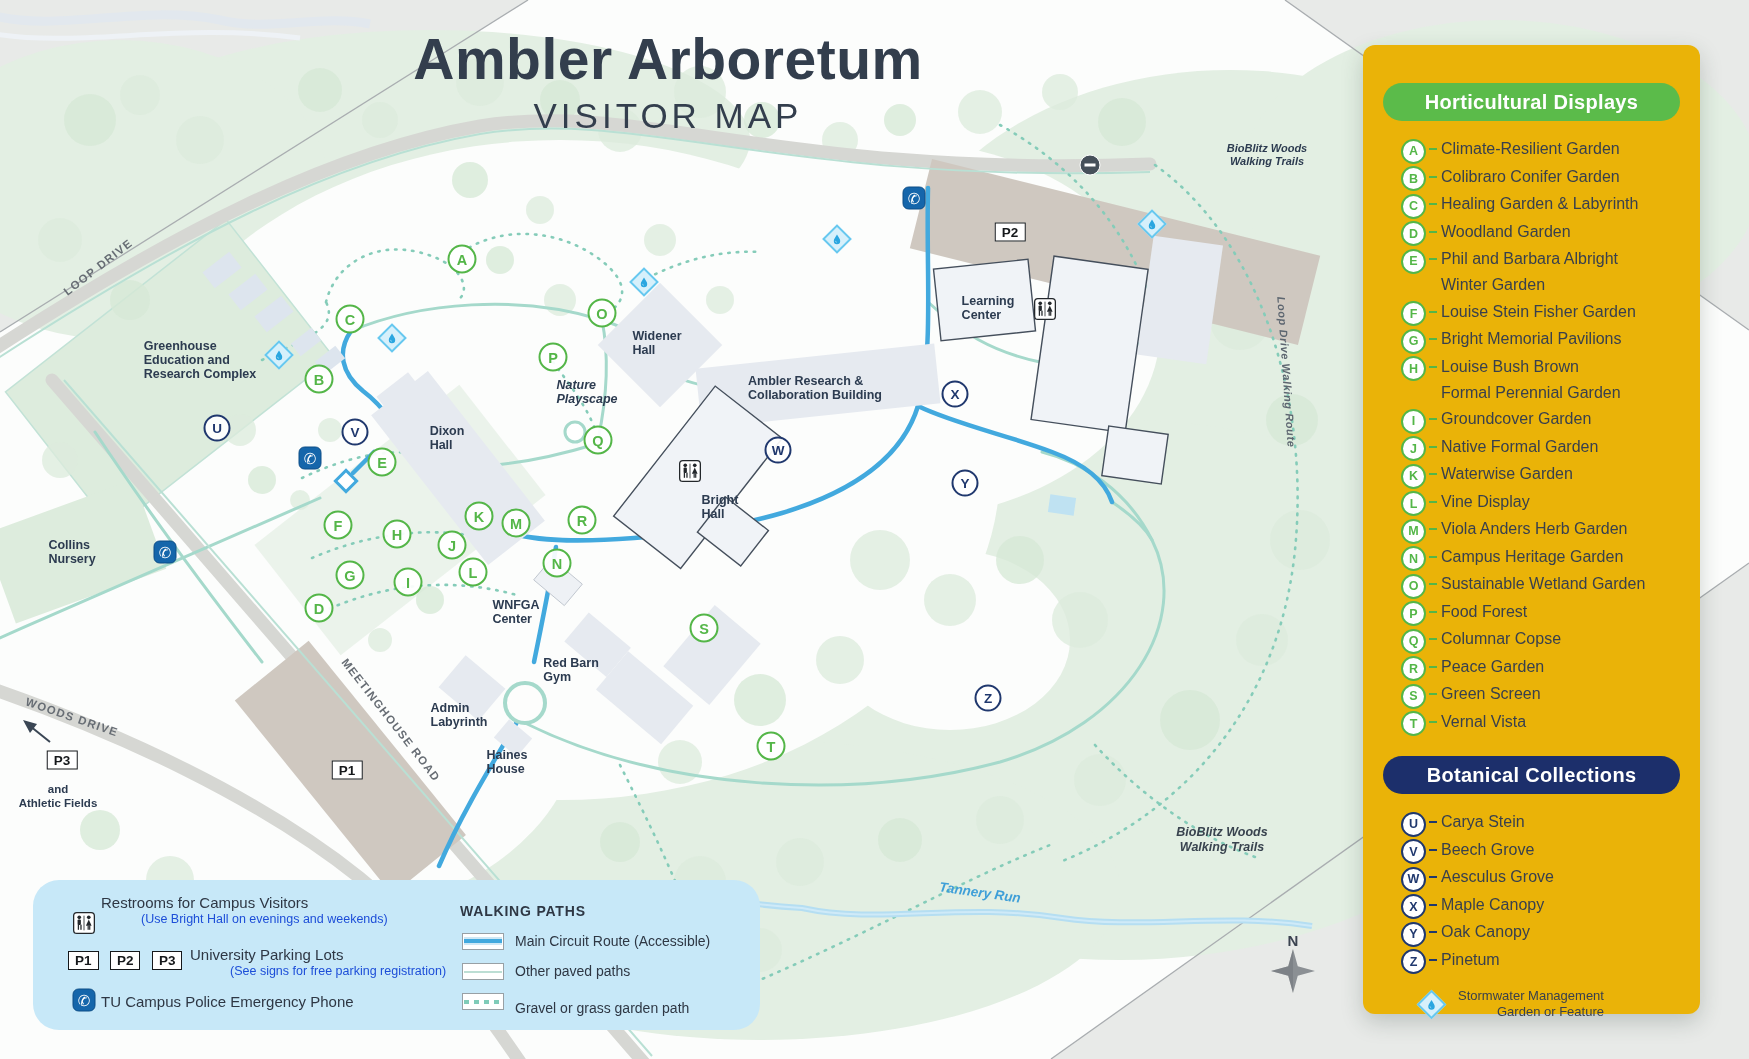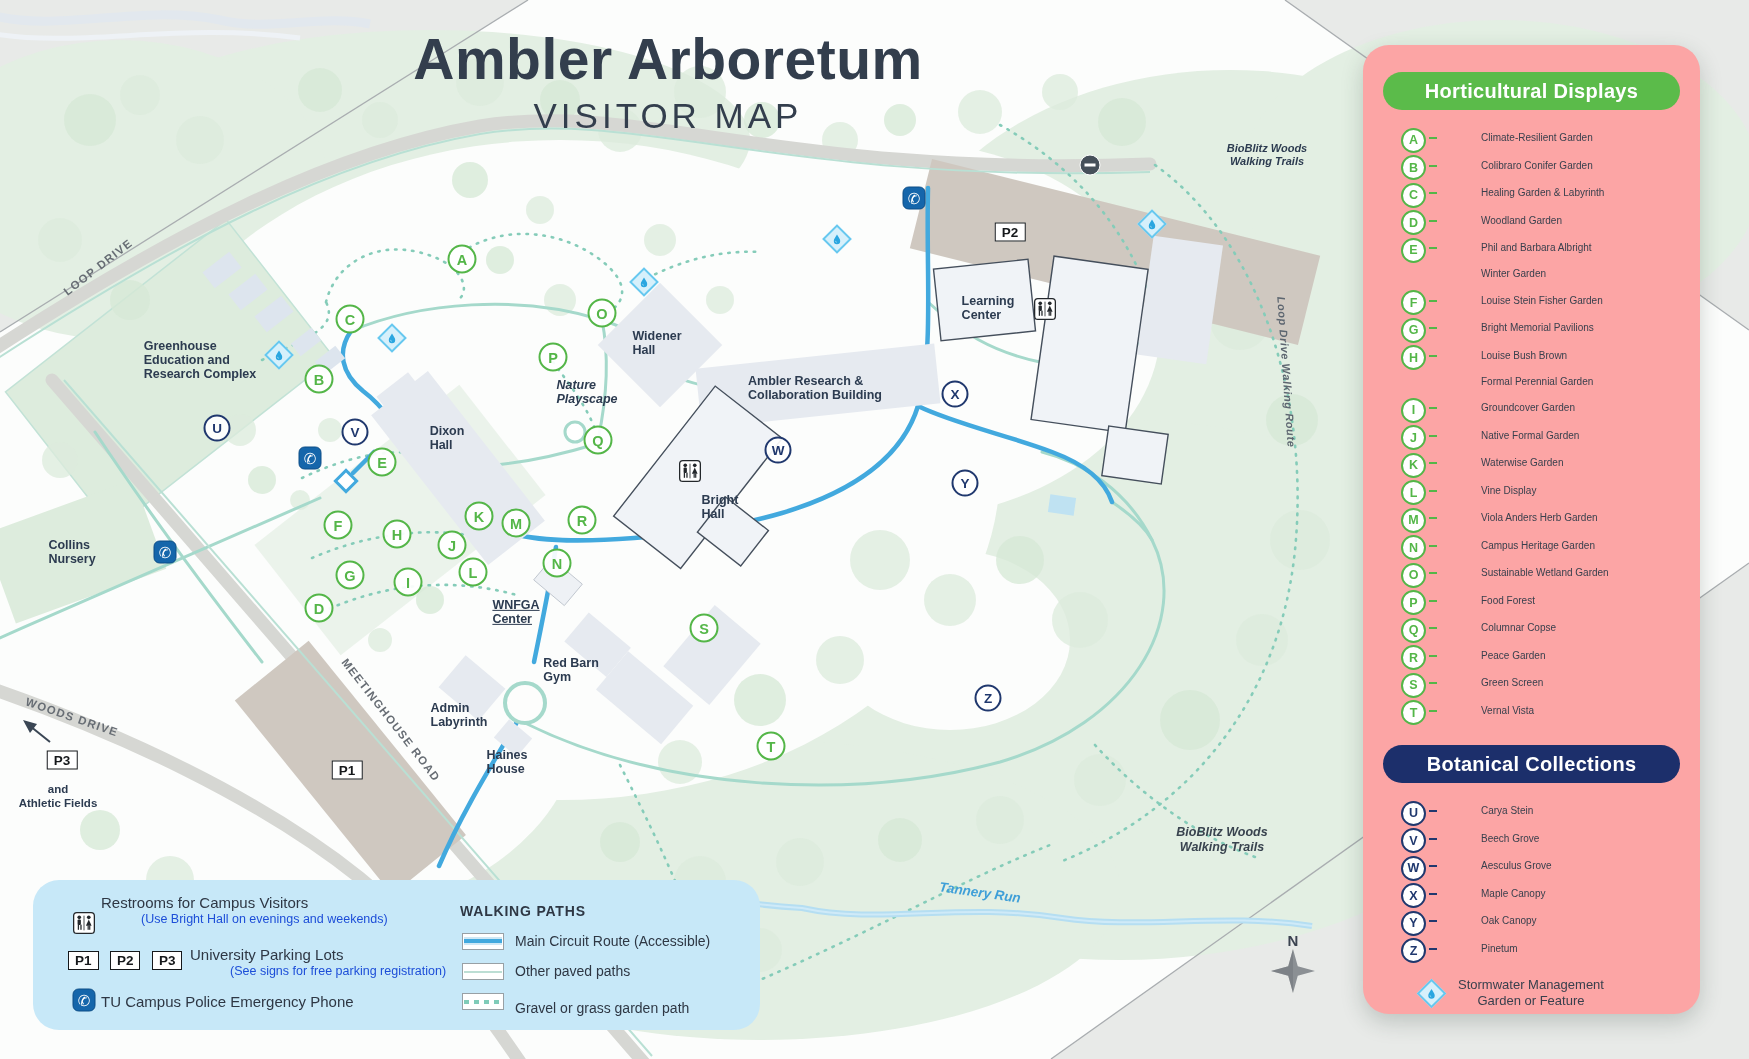--- a/index.html
+++ b/index.html
@@ -7,38 +7,38 @@
   #base{position:absolute;left:0;top:0;}
   #overlay{position:absolute;inset:0;}
 
   
   .title-main{position:absolute;left:668px;top:26px;transform:translateX(-50%);
     font-size:57px;font-weight:700;color:#333e4d;letter-spacing:.5px;white-space:nowrap;}
   .title-sub{position:absolute;left:668px;top:96px;transform:translateX(-50%);
     font-size:35px;font-weight:400;letter-spacing:4px;color:#333e4d;white-space:nowrap;}
 
   
-  #panel{position:absolute;left:1363px;top:45px;width:337px;height:969px;background:#fca5a5;
-    border-radius:26px;box-shadow:0 8px 22px rgba(40,60,50,.22);box-sizing:border-box;padding-top:27px;}
+  #panel{position:absolute;left:1363px;top:45px;width:337px;height:969px;background:#eab308;
+    border-radius:12px;box-shadow:0 8px 22px rgba(40,60,50,.22);box-sizing:border-box;padding-top:38px;}
   .pill{margin:0 20px;height:38px;border-radius:19px;display:flex;align-items:center;justify-content:center;
     color:#fff;font-size:20px;font-weight:700;letter-spacing:.3px;}
   .pill.green{background:var(--accent-green,#5bbb4a);}
   .pill.navy{background:var(--accent-navy,#1c2f6b);margin-top:20px;}
   .llist{margin-top:15px;padding-left:38px;}
   .litem{display:flex;align-items:flex-start;}
   .lcirc{flex:0 0 auto;width:21px;height:21px;border-radius:50%;display:flex;align-items:center;justify-content:center;
     font-size:12.5px;font-weight:700;background:#fff;margin-top:2.5px;}
   .litem.g .lcirc{border:2px solid #54b648;color:#54b648;}
   .litem.n .lcirc{border:2px solid #20386e;color:#20386e;}
   .ldash{flex:0 0 auto;width:8px;height:2px;margin:12px 4px 0 3px;}
   .litem.g .ldash{background:#54b648;}
   .litem.n .ldash{background:#20386e;}
-  .ltext{font-size:10px;color:#39404d;line-height:26.3px;margin-left:40px;}
+  .ltext{font-size:16px;color:#39404d;line-height:26.3px;}
   .stormnote{display:flex;align-items:center;margin:14px 0 0 58px;}
-  .stormnote .txt{margin-left:16px;text-align:center;font-size:13px;color:#39404d;line-height:1.25;}
+  .stormnote .txt{margin-left:16px;text-align:right;font-size:13px;color:#39404d;line-height:1.25;}
 
   
   #legendbox{position:absolute;left:33px;top:880px;width:727px;height:150px;background:#c7e8f8;border-radius:26px;}
   .lg-abs{position:absolute;}
   .lg-title{font-size:15px;color:#2e3744;line-height:1.2;}
   .lg-sub{font-size:12.5px;color:#1d4ed8;margin-left:40px;}
   .lg-head{font-size:14px;color:#2e3744;letter-spacing:.8px;font-weight:600;}
   .lbadge{display:inline-block;background:#fff;border:1.8px solid #15181b;font-weight:700;font-size:13.5px;
     padding:1px 6px;color:#15181b;margin-right:7px;}
   .swatch{position:absolute;width:42px;height:17px;background:#fff;border:1px solid #98a0a5;box-sizing:border-box;}
@@ -320,21 +320,21 @@
         <div>Hall</div>
       </div>
       <div class="bl" style="left: 815px; top: 388px;">
         <div>Ambler Research &amp;</div>
         <div>Collaboration Building</div>
       </div>
       <div class="bl" style="left: 988px; top: 308px;">
         <div>Learning</div>
         <div>Center</div>
       </div>
-      <div class="bl" style="left: 516px; top: 612px; text-decoration: underline;">
+      <div class="bl" style="left: 516px; top: 612px;">
         <div>WNFGA</div>
         <div>Center</div>
       </div>
       <div class="bl" style="left: 571px; top: 670px;">
         <div>Red Barn</div>
         <div>Gym</div>
       </div>
       <div class="bl" style="left: 459px; top: 715px;">
         <div>Admin</div>
         <div>Labyrinth</div>

